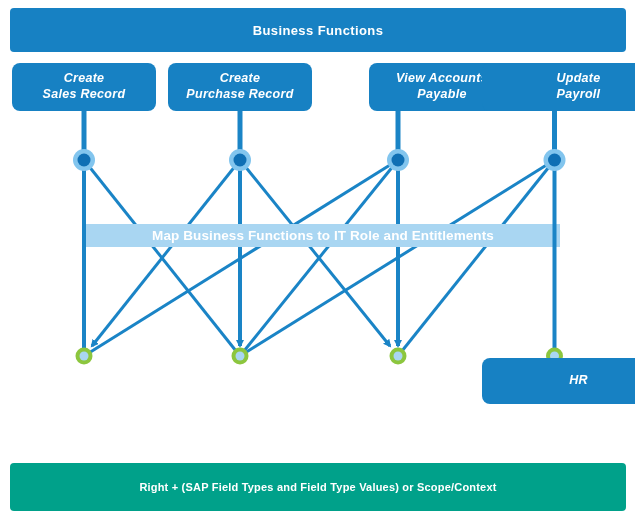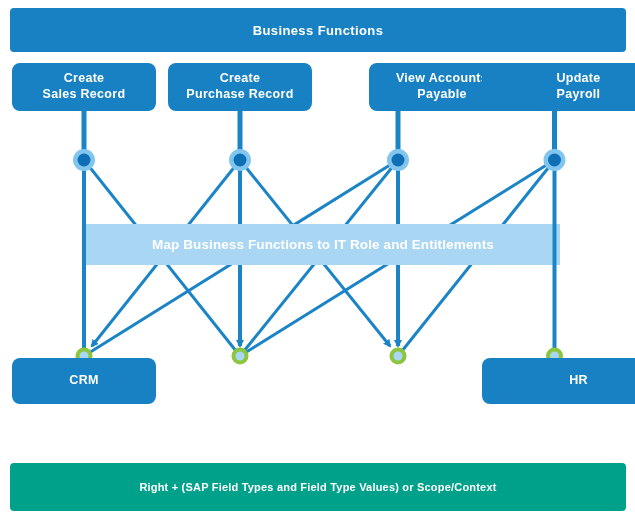--- a/index.html
+++ b/index.html
@@ -14,27 +14,27 @@
     font-family:"Liberation Sans", sans-serif;overflow:hidden;
   }
   svg.layer{position:absolute;left:0;top:0;pointer-events:none;}
   #svg-back{z-index:1;}
   #svg-front{z-index:3;}
   .banner{
     position:absolute;display:flex;align-items:center;justify-content:center;
     color:#fff;font-weight:bold;text-align:center;z-index:4;border-radius:4px;
   }
   .top-banner{left:10px;top:8px;width:616px;height:44px;background:var(--blue);font-size:13px;letter-spacing:.4px;}
-  .map-banner{left:86px;top:224px;width:474px;height:41px;background:var(--light-banner);z-index:2;font-size:13.5px;letter-spacing:.1px;border-radius:0;}
+  .map-banner{left:86px;top:224px;width:474px;height:23px;background:var(--light-banner);z-index:2;font-size:13.5px;letter-spacing:.1px;border-radius:0;}
   .it-banner{left:10px;top:413px;width:616px;height:40px;background:var(--blue);font-size:13px;letter-spacing:.3px;}
   .scope-banner{left:10px;top:463px;width:616px;height:48px;background:var(--teal);font-size:11px;letter-spacing:.2px;}
   .box{
     position:absolute;display:flex;align-items:center;justify-content:center;
     background:var(--blue);color:#fff;font-weight:bold;border-radius:8px;
-    text-align:center;z-index:4;font-size:12.5px;line-height:1.25;letter-spacing:.3px;
+    text-align:center;z-index:4;font-size:12.5px;line-height:1.25;letter-spacing:.3px;font-style:italic;
   }
   .fn{top:63px;height:48px;}
   .sys{top:358px;height:46px;}
   .c0{left:12px;width:144px;}
   .c1{left:168px;width:144px;}
   .c2{left:325px;width:146px;margin-left:44px;}
   .c3{left:482px;width:145px;padding-left:24px;}
   .prewrap{white-space:pre-line;}
 </style>
 </head>
@@ -102,23 +102,20 @@
   </div>
   <div class="box fn c2">
     <span class="prewrap">View Accounts
 Payable</span>
   </div>
   <div class="box fn c3">
     <span class="prewrap">Update
 Payroll</span>
   </div>
 
-  <div class="box sys c0">
-    <span>CRM</span>
-  </div>
   <div class="box sys c3">
     <span>HR</span>
   </div>
 
 
   <div class="banner scope-banner">
     <span>Right + (SAP Field Types and Field Type Values) or Scope/Context</span>
   </div>
 
 </div>

